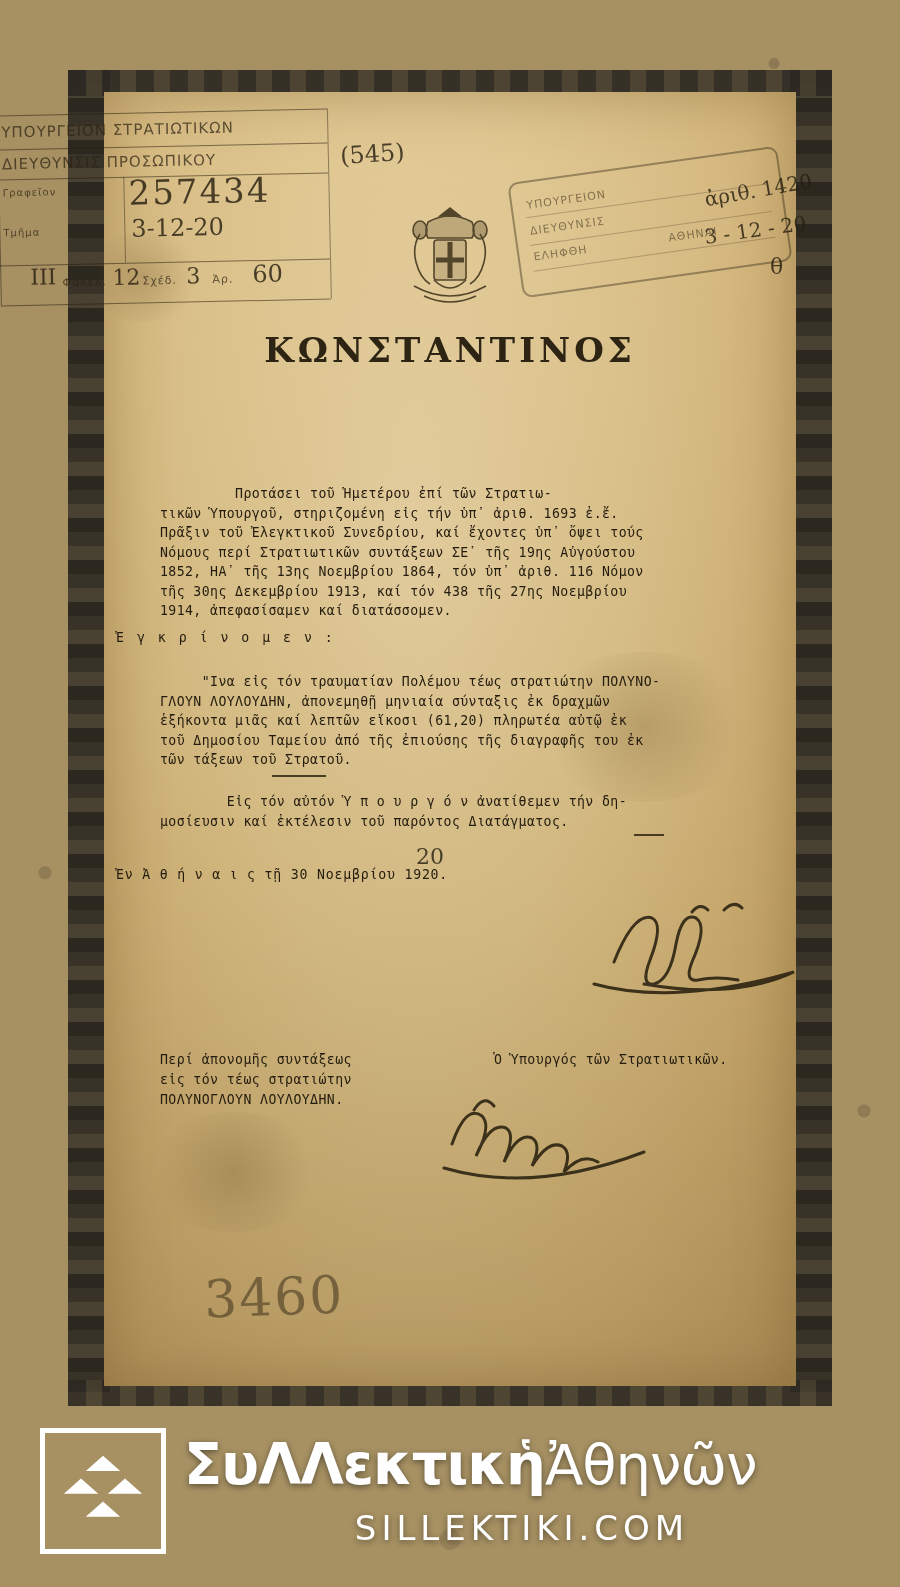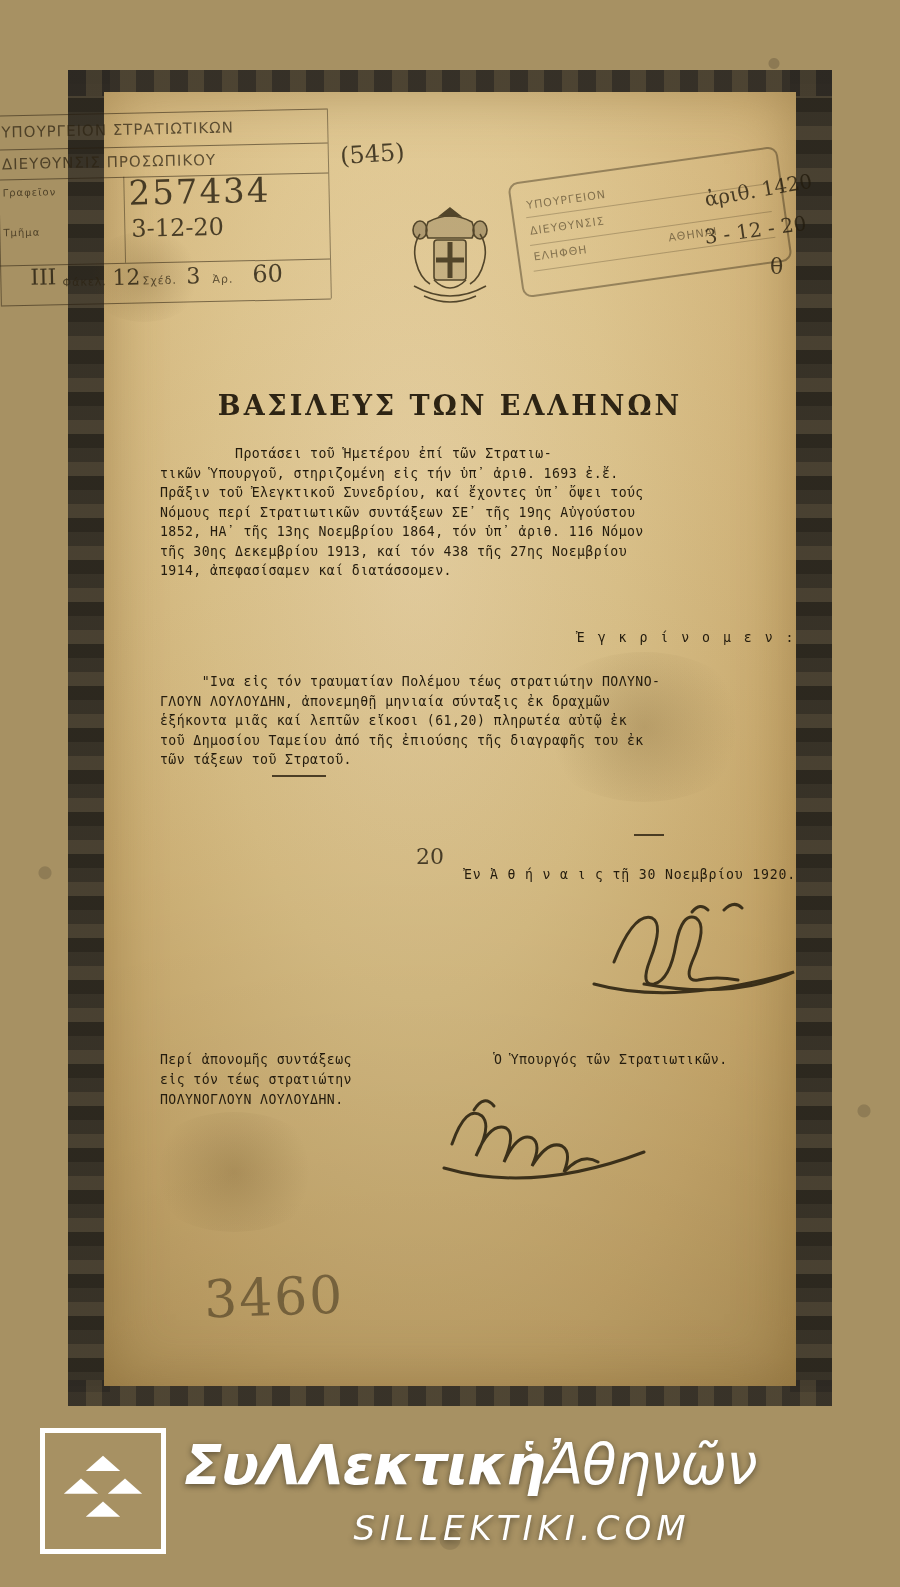--- a/index.html
+++ b/index.html
@@ -182,21 +182,21 @@
     width: 590px;
     color: #241c0e;
     font-size: 13.2px;
     line-height: 19.5px;
     letter-spacing: .4px;
     white-space: pre-wrap;
   }
   .center-line {
     position: absolute;
     left: 12px; right: 0;
-    text-align: right;
+    text-align: left;
     color: #241c0e;
     font-size: 13.2px;
     letter-spacing: 2.5px;
   }
 
   .sig1 {
     position: absolute;
     left: 470px;
     top: 800px;
     width: 250px;
@@ -238,21 +238,20 @@
     height: 116px;
     border: 5px solid #fff;
     margin-right: 18px;
     display: flex;
     align-items: center;
     justify-content: center;
     flex: none;
   }
   .wm-text {
     flex: 1;
-    font-style: italic;
   }
   .wm-line1 {
     font-family: "DejaVu Sans", sans-serif;
     font-weight: 700;
     font-size: 56px;
     line-height: 62px;
     letter-spacing: -1px;
     text-shadow: 0 2px 6px rgba(0,0,0,.45);
   }
   .wm-line1 .thin { font-weight: 400; }
@@ -336,39 +335,41 @@
           <path d="M30 34 q-8 12 -4 28 q4 16 14 22"></path>
           <path d="M90 34 q8 12 4 28 q-4 16 -14 22"></path>
           <ellipse cx="30" cy="30" rx="7" ry="9" fill="rgba(58,47,24,.35)"></ellipse>
           <ellipse cx="90" cy="30" rx="7" ry="9" fill="rgba(58,47,24,.35)"></ellipse>
           <path d="M24 86 q36 20 72 0"></path>
           <path d="M34 96 q26 12 52 0"></path>
         </g>
       </svg>
     </div>
 
-    <div class="title2">ΒΑΣΙΛΕΥΣ ΤΩΝ ΕΛΛΗΝΩΝ</div>
-
-    <div class="body-block" style="top:352px;">         Προτάσει τοῦ Ἡμετέρου ἐπί τῶν Στρατιω-
+    <div class="title1">ΚΩΝΣΤΑΝΤΙΝΟΣ</div>
+
+    <div class="body-block" style="top:392px;">         Προτάσει τοῦ Ἡμετέρου ἐπί τῶν Στρατιω-
 τικῶν Ὑπουργοῦ, στηριζομένη εἰς τήν ὑπ᾽ ἀριθ. 1693 ἐ.ἔ.
 Πρᾶξιν τοῦ Ἐλεγκτικοῦ Συνεδρίου, καί ἔχοντες ὑπ᾽ ὄψει τούς
 Νόμους περί Στρατιωτικῶν συντάξεων ΣΕ᾽ τῆς 19ης Αὐγούστου
 1852, ΗΑ᾽ τῆς 13ης Νοεμβρίου 1864, τόν ὑπ᾽ ἀριθ. 116 Νόμον
 τῆς 30ης Δεκεμβρίου 1913, καί τόν 438 τῆς 27ης Νοεμβρίου
 1914, ἀπεφασίσαμεν καί διατάσσομεν.</div>
 
     <div class="center-line" style="top:538px;">Ἐ γ κ ρ ί ν ο μ ε ν :</div>
 
     <div class="body-block" style="top:580px;">     "Ινα εἰς τόν τραυματίαν Πολέμου τέως στρατιώτην ΠΟΛΥΝΟ-
 ΓΛΟΥΝ ΛΟΥΛΟΥΔΗΝ, ἀπονεμηθῇ μηνιαία σύνταξις ἐκ δραχμῶν
 ἑξήκοντα μιᾶς καί λεπτῶν εἴκοσι (61,20) πληρωτέα αὐτῷ ἐκ
 τοῦ Δημοσίου Ταμείου ἀπό τῆς ἐπιούσης τῆς διαγραφῆς του ἐκ
 τῶν τάξεων τοῦ Στρατοῦ.</div>
     <div style="position:absolute;left:168px;top:683px;width:54px;height:2px;background:rgba(40,30,14,.8);"></div>
 
+    <div class="body-block" style="top:700px;">        Εἰς τόν αὐτόν Ὑ π ο υ ρ γ ό ν ἀνατίθεμεν τήν δη-
+μοσίευσιν καί ἐκτέλεσιν τοῦ παρόντος Διατάγματος.</div>
     <div style="position:absolute;left:530px;top:742px;width:30px;height:2px;background:rgba(40,30,14,.8);"></div>
 
     <div class="center-line" style="top:760px;letter-spacing:.8px;margin-top:15px;">Ἐν Ἀ θ ή ν α ι ς τῇ 30 Νοεμβρίου 1920.</div>
     <div class="hand" style="left:312px;top:752px;font-size:22px;">20</div>
 
 
     <div class="sig1">
       <svg viewBox="0 0 250 110" width="250" height="110">
         <g fill="none" stroke="#241c0c" stroke-width="3" stroke-linecap="round">
           <path d="M40 70 q20 -50 38 -44 q12 6 -2 42 q-10 26 4 24 q16 -4 22 -40 q6 -32 20 -26 q12 8 -4 44 q-8 20 6 18 q18 -4 40 0"></path>

